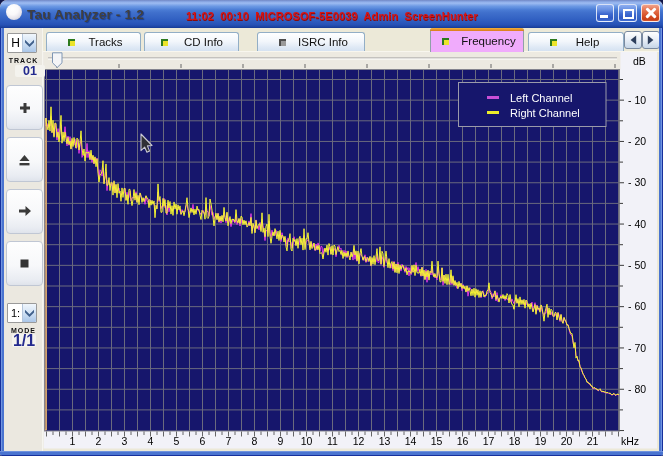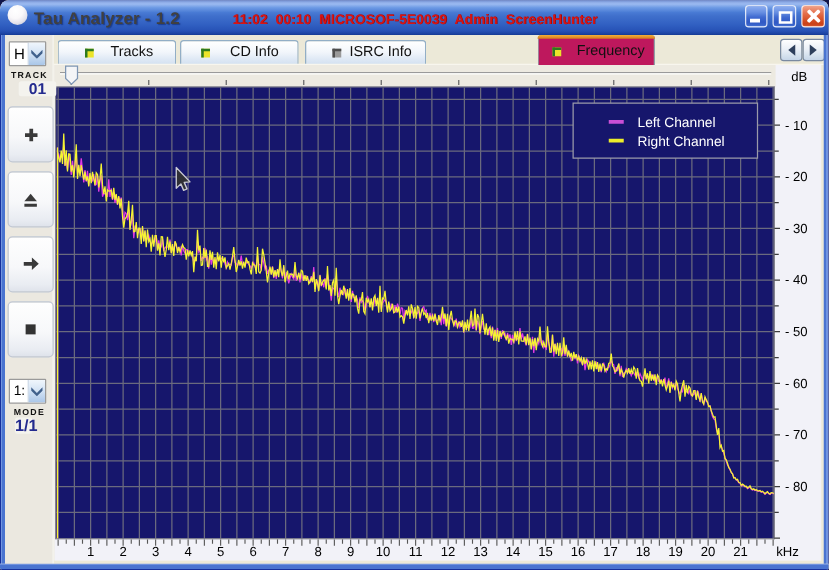--- a/index.html
+++ b/index.html
@@ -20,21 +20,21 @@
 .gx{position:absolute;left:50%;top:50%;width:13px;height:3.2px;background:#fff;border-radius:1px}
 .gx1{transform:translate(-50%,-50%) rotate(45deg)}.gx2{transform:translate(-50%,-50%) rotate(-45deg)}
 .brd-l{position:absolute;left:0;top:28px;width:4px;height:423px;background:linear-gradient(90deg,#16309c 0,#16309c 1px,#7295e0 1px,#7295e0 2px,#4a74d0 2px,#4a74d0 4px)}
 .brd-r{position:absolute;right:0;top:28px;width:4px;height:423px;background:linear-gradient(270deg,#16309c 0,#16309c 1px,#7295e0 1px,#7295e0 2px,#4a74d0 2px,#4a74d0 4px)}
 .brd-b{position:absolute;left:0;bottom:0;width:663px;height:5px;background:linear-gradient(#6f92de 0,#6f92de 1px,#4a74d0 1px,#4a74d0 4px,#16309c 4px)}
 
 .tabbar{position:absolute;left:44px;top:28px;width:616px;height:24px}
 .tab{position:absolute;top:3.5px;height:20px;border:1px solid #92aec6;border-bottom:none;border-radius:3px 3px 0 0;
  background:linear-gradient(#ffffff 0%,#f2f6fb 45%,#dfe9f5 75%,#d2e0f0 100%);font-size:11.5px;color:#111;
  display:flex;align-items:center;justify-content:center;padding-left:24px}
-.tab.sel{top:0;height:24px;background:#be185d;border-color:#90a0a8;z-index:3}
+.tab.sel{top:0;height:24px;background:#f0abfc;border-color:#90a0a8;z-index:3}
 .tab.sel::before{content:"";position:absolute;left:-1px;top:-1px;right:-1px;height:2.5px;border-radius:3px 3px 0 0;background:linear-gradient(#f2b138,#d97a1e)}
 .tico{position:absolute;width:7px;height:7px;background:#ece42a;border-top:2px solid #2d7a1e;border-left:2px solid #2d7a1e}
 .tico.gray{background:#9a9a9a;border-color:#4e4e4e}
 .arrbtn{position:absolute;top:3px;width:18px;height:18px;border:1px solid #7a8aa0;border-radius:3px;
  background:linear-gradient(#fefefe 0%,#e8eef6 50%,#c6d6e8 100%);display:flex;align-items:center;justify-content:center}
 
 .sidebar{position:absolute;left:4px;top:28px;width:39px;height:423px;background:#ebe8e0;border-right:1px solid #f6f5ef}
 .combo{position:absolute;left:3px;width:30px;height:20px;border:1px solid #9a9a9a;background:#fff;border-radius:1px}
 .combo .txt{position:absolute;left:0;top:0;width:15px;height:18px;font-size:12px;color:#000;display:flex;align-items:center;justify-content:center}
 .combo .dd{position:absolute;right:0;top:0;width:14px;height:18px;border-left:1px solid #b5c6dc;border-radius:0 1px 1px 0;
@@ -80,21 +80,21 @@
       </div>
   <div class="combo" style="top:275px">
         <span class="txt" style="font-size:11px">1:</span>
         <span class="dd">
           <svg width="11" height="8" viewBox="0 0 11 8">
             <path d="M1,0.8 L5.5,5.3 L10,0.8 L10,3.6 L5.5,7.9 L1,3.6 Z" fill="#41618c"></path>
           </svg>
         </span>
       </div>
   <div class="small-lbl" style="top:298.5px">MODE</div>
-  <div class="numchip" style="left:8px;top:306px;width:14px;font-size:13px;line-height:13px">1/1</div>
+  <div class="numchip" style="left:8px;top:306px;width:24px;font-size:16px;line-height:13px">1/1</div>
  </div>
  <svg id="chart" width="663" height="456" viewBox="0 0 663 456" xmlns="http://www.w3.org/2000/svg">
 <rect x="43.5" y="51.5" width="613.5" height="397" fill="#f2f2f8"></rect>
 <rect x="43.5" y="51.5" width="577" height="18" fill="#edeae1"></rect>
 <line x1="48" y1="58" x2="617" y2="58" stroke="#9a9a9a" stroke-width="1"></line>
 <line x1="48" y1="59" x2="617" y2="59" stroke="#ffffff" stroke-width="1"></line>
 <line x1="57" y1="64" x2="57" y2="68" stroke="#666" stroke-width="1"></line>
       <line x1="119" y1="64" x2="119" y2="68" stroke="#666" stroke-width="1"></line>
       <line x1="181" y1="64" x2="181" y2="68" stroke="#666" stroke-width="1"></line>
       <line x1="243" y1="64" x2="243" y2="68" stroke="#666" stroke-width="1"></line>
@@ -317,22 +317,23 @@
 <line x1="487" y1="112.5" x2="499" y2="112.5" stroke="#eded2a" stroke-width="3"></line>
 <g font-family="'Liberation Sans',sans-serif" font-size="11" fill="#fff">
 <text x="510" y="101.5">Left Channel</text>
         <text x="510" y="116.5">Right Channel</text>
       </g>
 <path d="M141,134 L141,150.6 L144.7,147.1 L146.9,152.3 L149.6,151.1 L147.4,145.9 L152,145.5 Z" fill="#303036" stroke="#c9c9d2" stroke-width="1.1" stroke-linejoin="round"></path>
 </svg>
  <div class="tabbar">
   <div class="tab" style="left:2px;width:95px"><i class="tico" style="left:21px;top:6px"></i>Tracks</div>
   <div class="tab" style="left:100px;width:95px"><i class="tico" style="left:16px;top:6px"></i>CD Info</div>
-  <div class="tab" style="left:200px;width:97px"><i class="tico gray" style="left:21px;top:6px"></i>ISRC Info</div>
+  <div class="tab" style="left:213px;width:108px"><i class="tico gray" style="left:21px;top:6px"></i>ISRC Info</div>
   <div class="tab sel" style="left:385.5px;width:94px"><i class="tico" style="left:11px;top:9px"></i>Frequency</div>
+  <div class="tab" style="left:483.5px;width:96px"><i class="tico" style="left:21px;top:6px"></i>Help</div>
   <div class="arrbtn" style="left:579.5px">
         <svg width="9" height="10" viewBox="0 0 9 10">
           <path d="M8.2,0.5 L2.6,5 L8.2,9.5 Z" fill="#2e3f5c"></path>
         </svg>
       </div>
   <div class="arrbtn" style="left:598px">
         <svg width="9" height="10" viewBox="0 0 9 10">
           <path d="M0.8,0.5 L6.4,5 L0.8,9.5 Z" fill="#2e3f5c"></path>
         </svg>
       </div>

